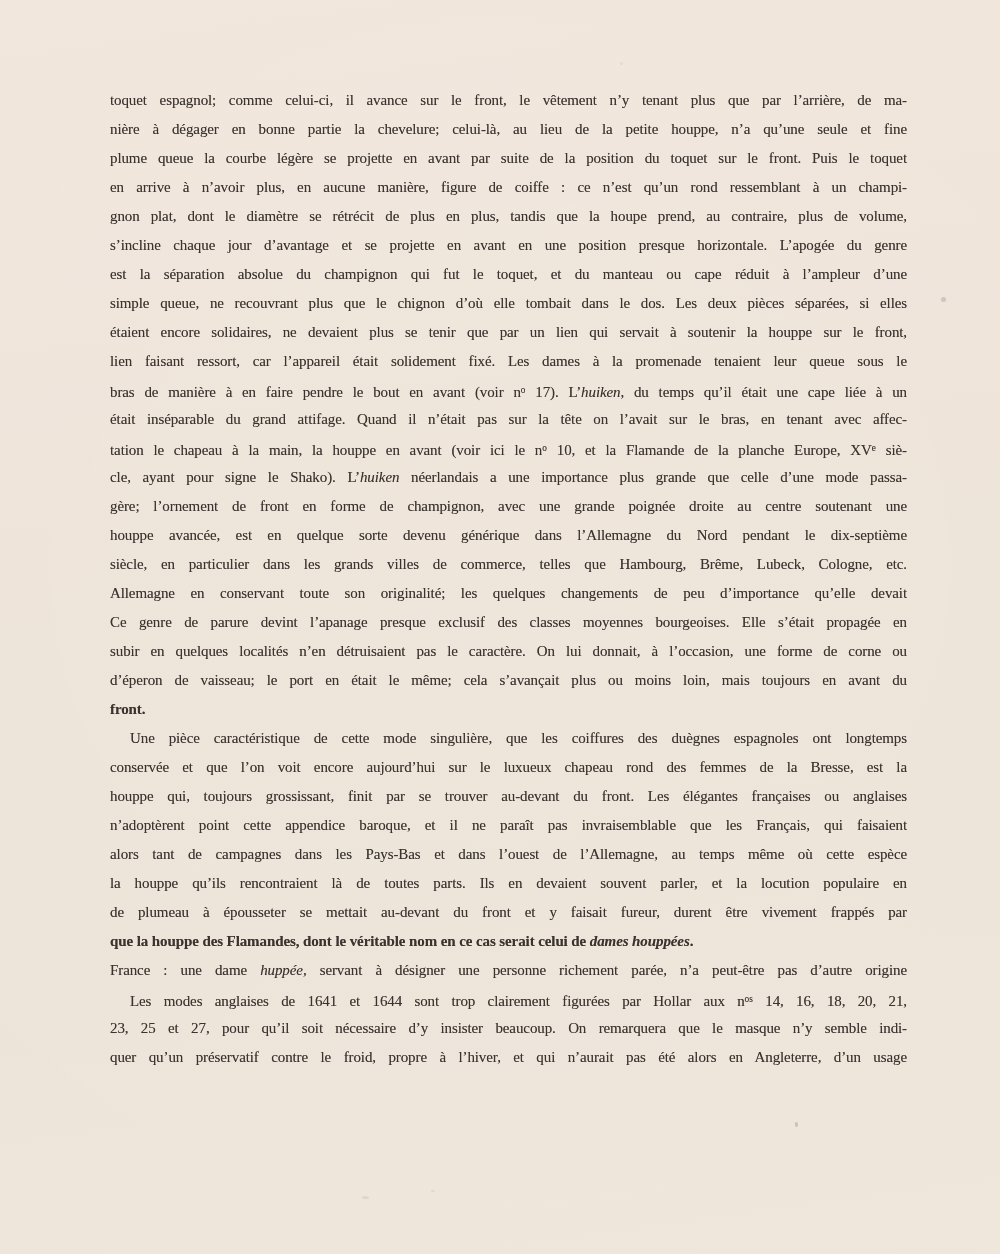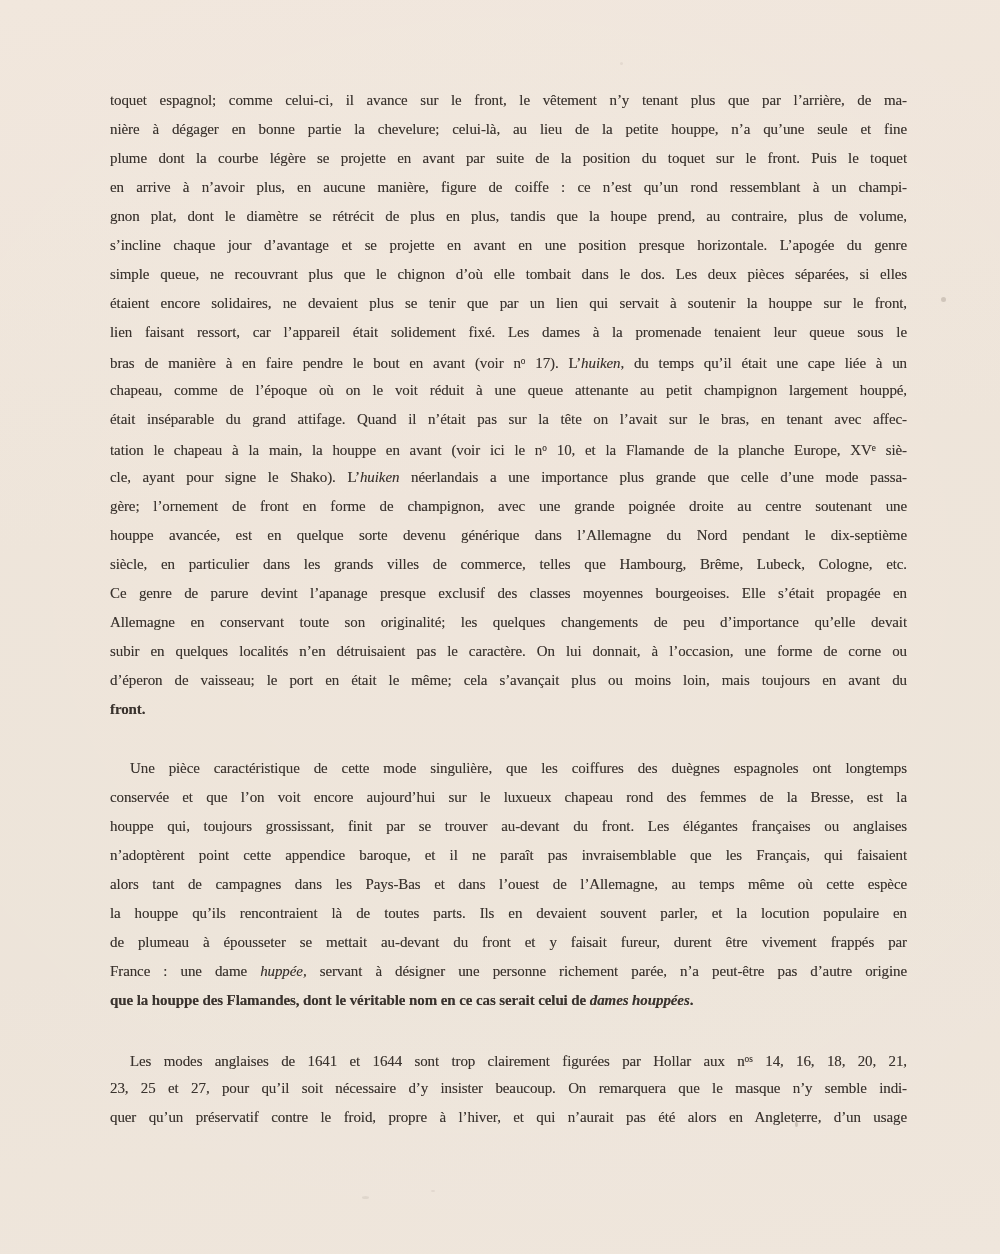--- a/index.html
+++ b/index.html
@@ -26,21 +26,21 @@
     left:110px;
     top:86px;
     width:797px;
     color:var(--ink);
     font-size:15px;
     line-height:29px;
     letter-spacing:-0.1px;
     text-shadow:0 0 0.5px rgba(58,51,46,0.45);
   }
   .para{margin:0;}
-  .para + .para{margin-top:30px;}
+  .para + .para{}
   .line{
     text-align:justify;
     text-align-last:justify;
     height:29px;
   }
   .line.no-just{
     text-align-last:left;
     font-weight:bold;
   }
   .line.indent{
@@ -65,51 +65,51 @@
   .speck.s5{left:431px;top:1190px;width:4px;height:2px;opacity:0.12;}
 </style>
 </head>
 <body>
 
 <div class="page">
   <div class="text-block">
       <div class="para">
         <div class="line"><span>toquet espagnol; comme celui-ci, il avance sur le front, le vêtement n’y tenant plus que par l’arrière, de ma-</span></div>
         <div class="line"><span>nière à dégager en bonne partie la chevelure; celui-là, au lieu de la petite houppe, n’a qu’une seule et fine</span></div>
-        <div class="line"><span>plume dont la courbe légère se projette en avant par suite de la position du toquet sur le front. Puis le toquet</span></div>
+        <div class="line"><span>plume queue la courbe légère se projette en avant par suite de la position du toquet sur le front. Puis le toquet</span></div>
         <div class="line"><span>en arrive à n’avoir plus, en aucune manière, figure de coiffe : ce n’est qu’un rond ressemblant à un champi-</span></div>
         <div class="line"><span>gnon plat, dont le diamètre se rétrécit de plus en plus, tandis que la houpe prend, au contraire, plus de volume,</span></div>
         <div class="line"><span>s’incline chaque jour d’avantage et se projette en avant en une position presque horizontale. L’apogée du genre</span></div>
+        <div class="line"><span>est la séparation absolue du champignon qui fut le toquet, et du manteau ou cape réduit à l’ampleur d’une</span></div>
         <div class="line"><span>simple queue, ne recouvrant plus que le chignon d’où elle tombait dans le dos. Les deux pièces séparées, si elles</span></div>
         <div class="line"><span>étaient encore solidaires, ne devaient plus se tenir que par un lien qui servait à soutenir la houppe sur le front,</span></div>
         <div class="line"><span>lien faisant ressort, car l’appareil était solidement fixé. Les dames à la promenade tenaient leur queue sous le</span></div>
         <div class="line"><span>bras de manière à en faire pendre le bout en avant (voir n</span><span class="sup">o</span><span> 17). L’</span><span class="it">huiken</span><span>, du temps qu’il était une cape liée à un</span></div>
-        <div class="line"><span>chapeau, comme de l’époque où on le voit réduit à une queue attenante au petit champignon largement houppé,</span></div>
         <div class="line"><span>était inséparable du grand attifage. Quand il n’était pas sur la tête on l’avait sur le bras, en tenant avec affec-</span></div>
         <div class="line"><span>tation le chapeau à la main, la houppe en avant (voir ici le n</span><span class="sup">o</span><span> 10, et la Flamande de la planche Europe, XV</span><span class="sup">e</span><span> siè-</span></div>
         <div class="line"><span>cle, ayant pour signe le Shako). L’</span><span class="it">huiken</span><span> néerlandais a une importance plus grande que celle d’une mode passa-</span></div>
         <div class="line"><span>gère; l’ornement de front en forme de champignon, avec une grande poignée droite au centre soutenant une</span></div>
         <div class="line"><span>houppe avancée, est en quelque sorte devenu générique dans l’Allemagne du Nord pendant le dix-septième</span></div>
         <div class="line"><span>siècle, en particulier dans les grands villes de commerce, telles que Hambourg, Brême, Lubeck, Cologne, etc.</span></div>
+        <div class="line"><span>Allemagne en conservant toute son originalité; les quelques changements de peu d’importance qu’elle devait</span></div>
         <div class="line"><span>Ce genre de parure devint l’apanage presque exclusif des classes moyennes bourgeoises. Elle s’était propagée en</span></div>
-        <div class="line"><span>Allemagne en conservant toute son originalité; les quelques changements de peu d’importance qu’elle devait</span></div>
         <div class="line"><span>subir en quelques localités n’en détruisaient pas le caractère. On lui donnait, à l’occasion, une forme de corne ou</span></div>
         <div class="line"><span>d’éperon de vaisseau; le port en était le même; cela s’avançait plus ou moins loin, mais toujours en avant du</span></div>
         <div class="line no-just"><span>front.</span></div>
       </div>
       <div class="para">
         <div class="line indent"><span>Une pièce caractéristique de cette mode singulière, que les coiffures des duègnes espagnoles ont longtemps</span></div>
         <div class="line"><span>conservée et que l’on voit encore aujourd’hui sur le luxueux chapeau rond des femmes de la Bresse, est la</span></div>
         <div class="line"><span>houppe qui, toujours grossissant, finit par se trouver au-devant du front. Les élégantes françaises ou anglaises</span></div>
         <div class="line"><span>n’adoptèrent point cette appendice baroque, et il ne paraît pas invraisemblable que les Français, qui faisaient</span></div>
         <div class="line"><span>alors tant de campagnes dans les Pays-Bas et dans l’ouest de l’Allemagne, au temps même où cette espèce</span></div>
         <div class="line"><span>la houppe qu’ils rencontraient là de toutes parts. Ils en devaient souvent parler, et la locution populaire en</span></div>
         <div class="line"><span>de plumeau à épousseter se mettait au-devant du front et y faisait fureur, durent être vivement frappés par</span></div>
+        <div class="line no-just"><span>que la houppe des Flamandes, dont le véritable nom en ce cas serait celui de </span><span class="it">dames houppées</span><span>.</span></div>
         <div class="line"><span>France : une dame </span><span class="it">huppée,</span><span> servant à désigner une personne richement parée, n’a peut-être pas d’autre origine</span></div>
-        <div class="line no-just"><span>que la houppe des Flamandes, dont le véritable nom en ce cas serait celui de </span><span class="it">dames houppées</span><span>.</span></div>
       </div>
       <div class="para">
         <div class="line indent"><span>Les modes anglaises de 1641 et 1644 sont trop clairement figurées par Hollar aux n</span><span class="sup">os</span><span> 14, 16, 18, 20, 21,</span></div>
         <div class="line"><span>23, 25 et 27, pour qu’il soit nécessaire d’y insister beaucoup. On remarquera que le masque n’y semble indi-</span></div>
         <div class="line"><span>quer qu’un préservatif contre le froid, propre à l’hiver, et qui n’aurait pas été alors en Angleterre, d’un usage</span></div>
       </div>
     </div>
   <div class="speck s1"></div>
   <div class="speck s2"></div>
   <div class="speck s3"></div>

